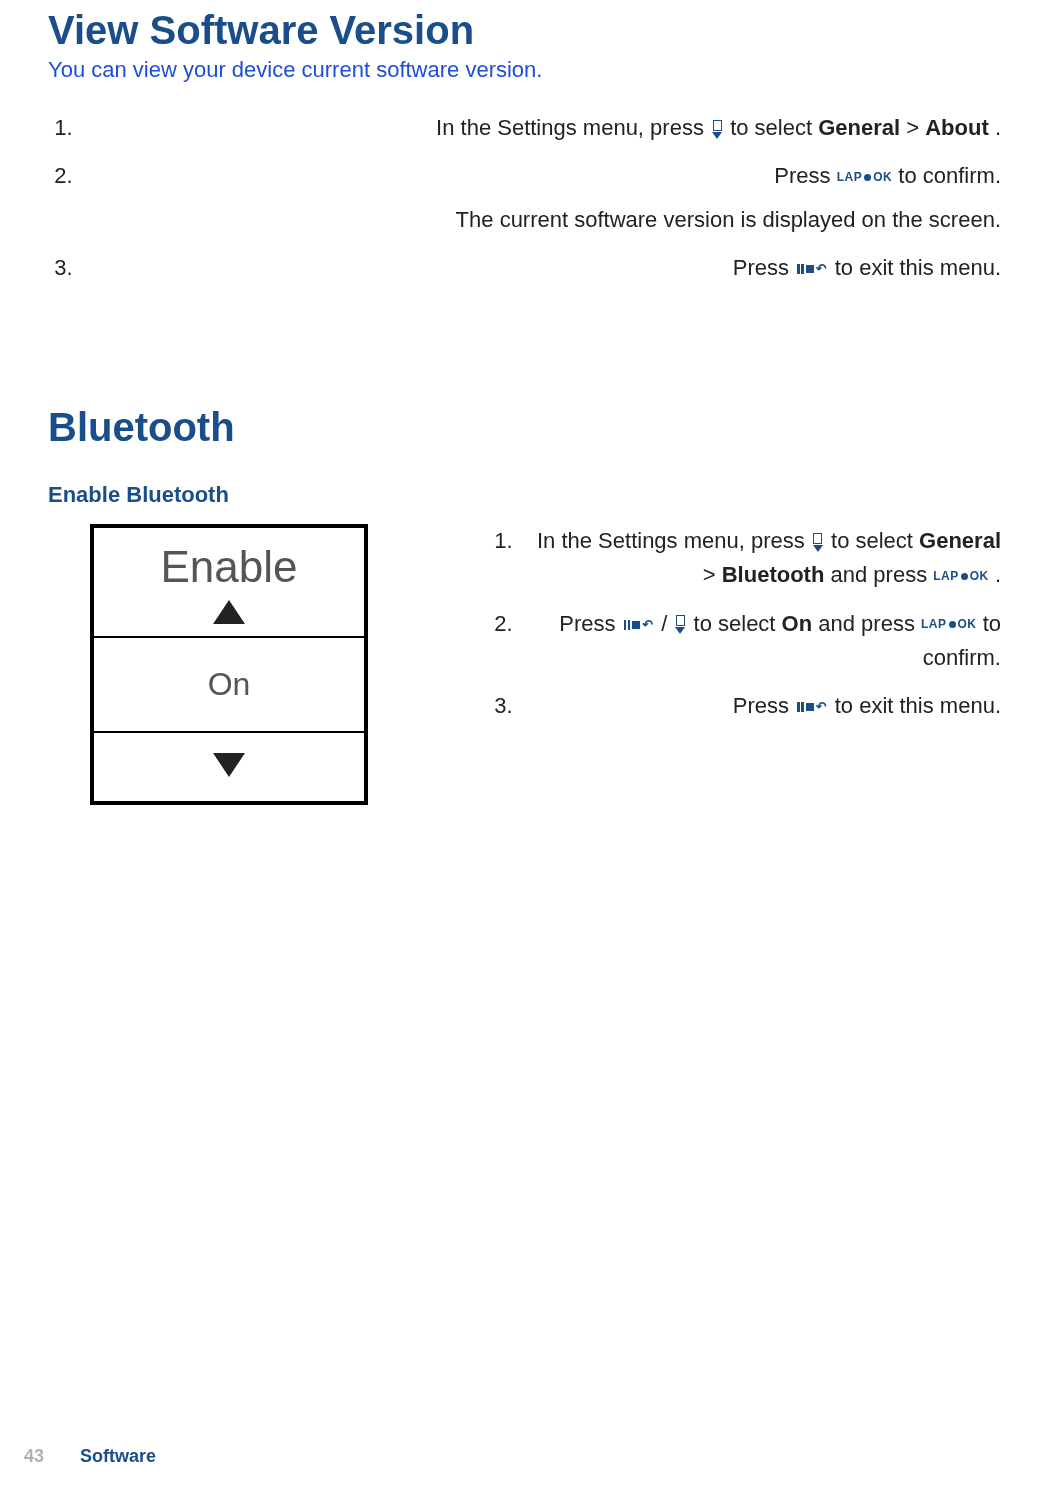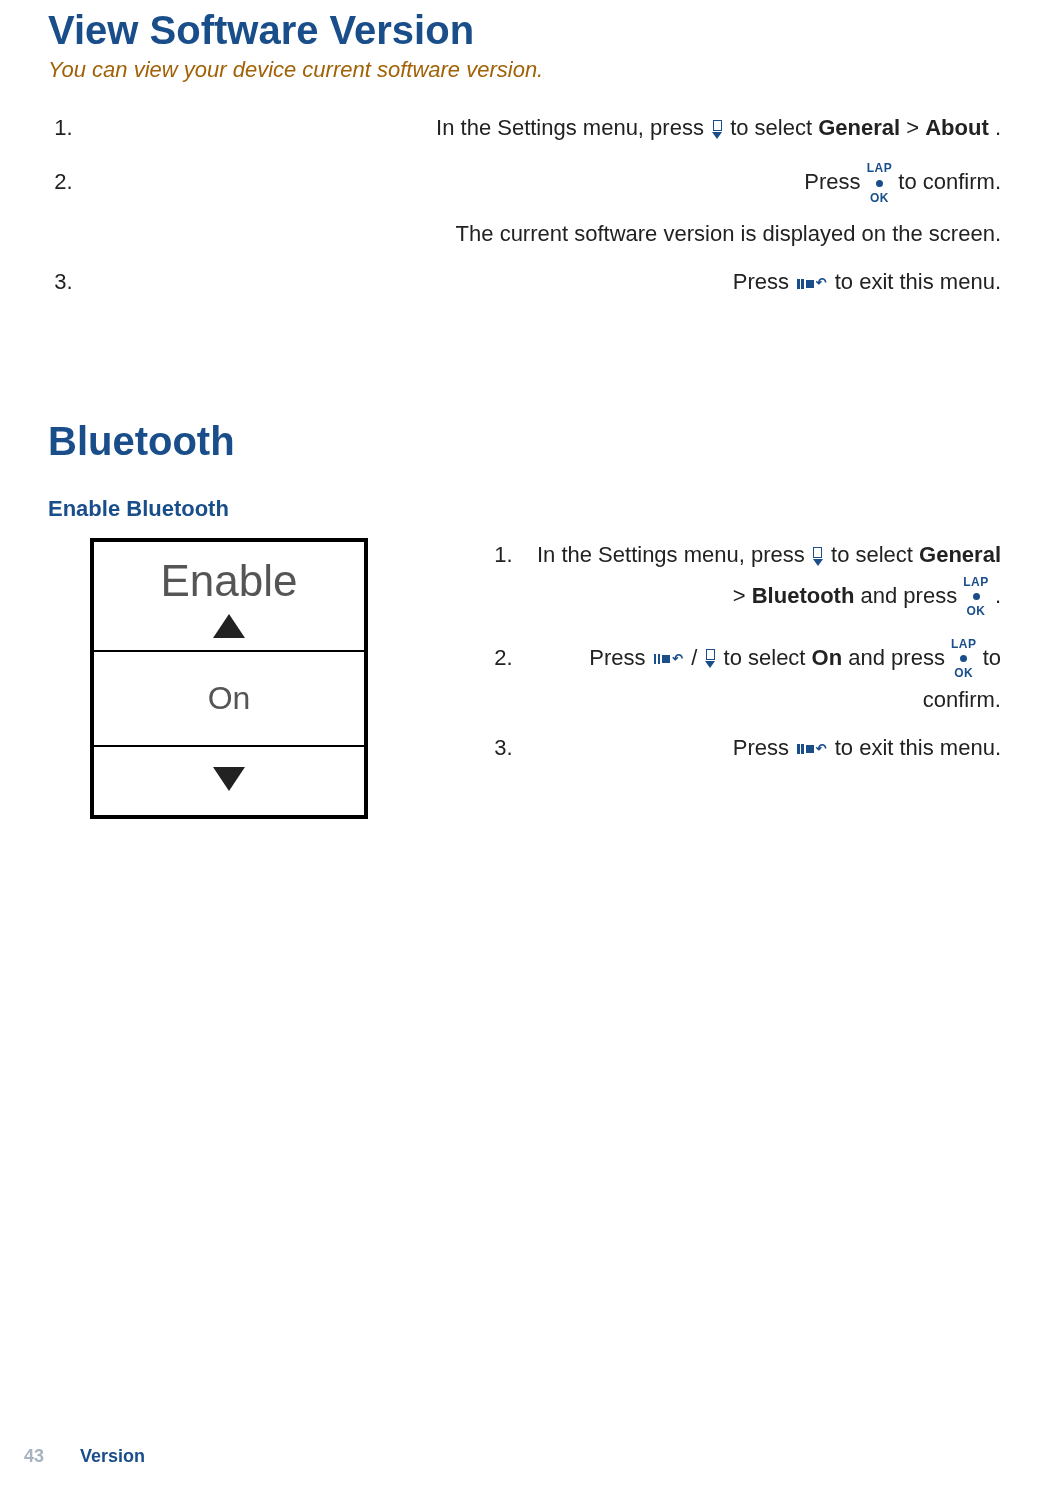--- a/index.html
+++ b/index.html
@@ -16,23 +16,22 @@
     padding: 8px 48px 0 48px;
   }
   h1 {
     color: #1a4e8a;
     font-weight: 700;
     font-size: 40px;
     margin: 0 0 4px 0;
   }
   .intro {
     font-size: 22px;
-    color: #a16207;
+    color: #1d4ed8;
     margin: 0 0 28px 0;
-    font-style: italic;
   }
   ol.steps {
     margin: 0;
     padding-left: 1.4em;
     font-size: 22px;
     color: #222;
     text-align: right;
   }
   ol.steps li {
     margin-bottom: 14px;
@@ -46,21 +45,20 @@
   .bold { font-weight: 700; }
   .lapok {
     color: #1a4e8a;
     font-size: 12px;
     font-weight: 600;
     display: inline-flex;
     align-items: center;
     gap: 2px;
     vertical-align: middle;
     letter-spacing: 0.5px;
-    flex-direction: column;
   }
   .lapok .dot {
     width: 7px; height: 7px; border-radius: 50%;
     background: #1a4e8a; display: inline-block;
   }
   .pagedown {
     display: inline-flex;
     flex-direction: column;
     align-items: center;
     gap: 1px;
@@ -299,14 +297,14 @@
           </li>
         </ol>
       </div>
     </div>
   </div>
 
 </div>
 
 <div class="footer">
   <span>43</span>
-  <span class="sec">Version</span>
+  <span class="sec">Software</span>
 </div>
 
 </body></html>

